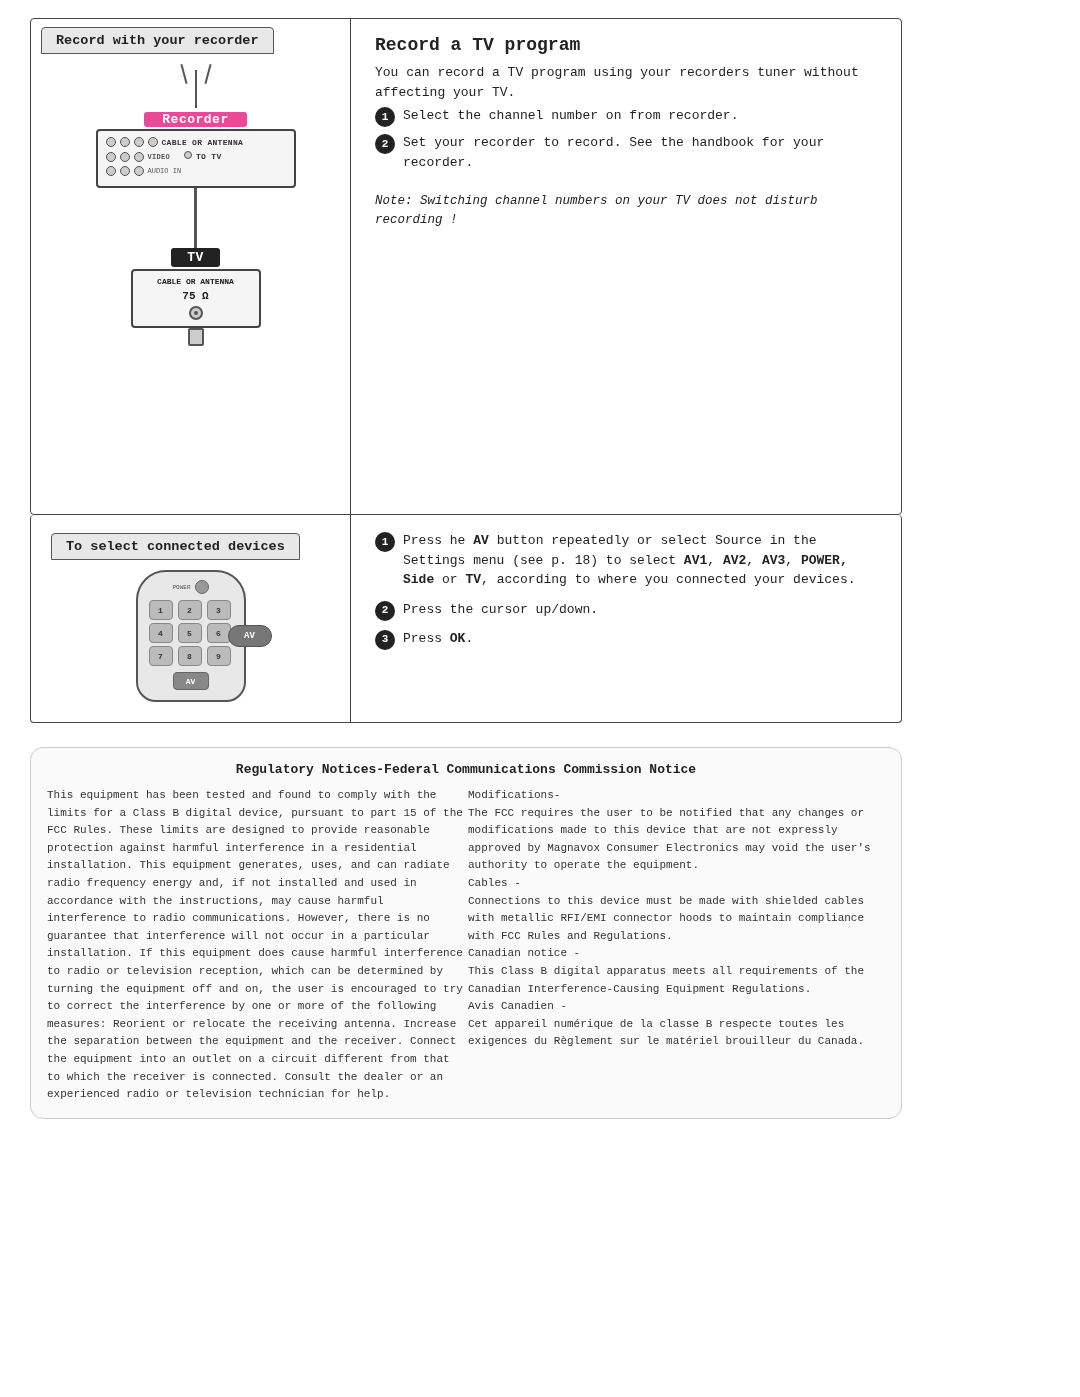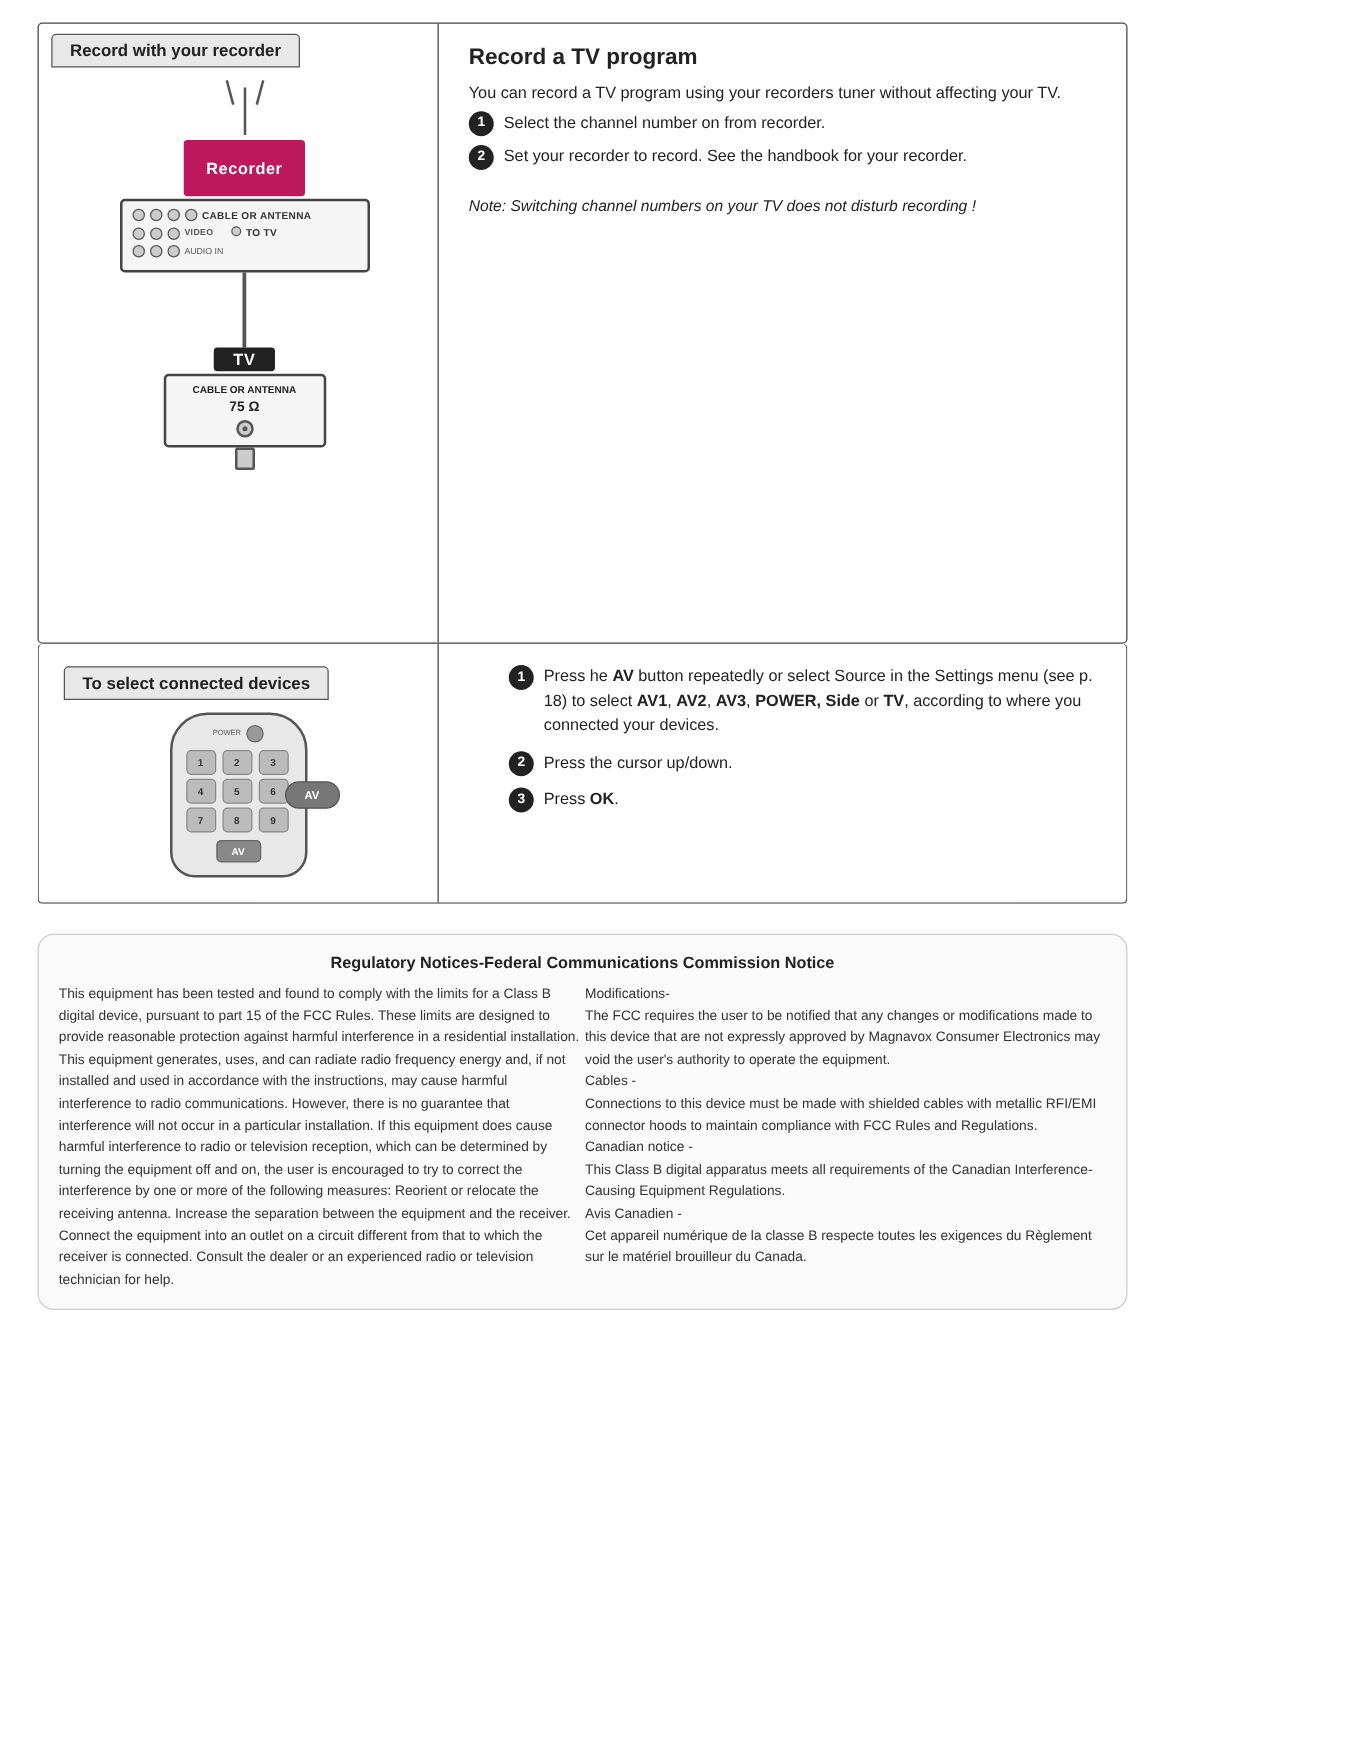--- a/index.html
+++ b/index.html
@@ -9,20 +9,21 @@
       font-size: 13px;
       color: #222;
       width: 1080px;
       min-height: 1397px;
     }
     .page {
       width: 932px;
       min-height: 1397px;
       padding: 18px 30px 18px 30px;
       position: relative;
+      font-family: Liberation Mono, monospace;
     }
 
     
     .top-section {
       display: flex;
       border: 1.5px solid #444;
       border-radius: 4px;
       margin-bottom: 0;
     }
 
@@ -47,25 +48,25 @@
     }
 
     .recorder-diagram {
       padding: 10px 10px 10px 20px;
       display: flex;
       flex-direction: column;
       align-items: center;
       min-height: 460px;
     }
     .recorder-label-badge {
-      background: #be185d;
+      background: #ec4899;
       color: #fff;
       font-weight: bold;
       font-size: 13px;
-      padding: 15px 18px;
+      padding: 0 18px;
       border-radius: 3px;
       margin-bottom: 2px;
       letter-spacing: 0.5px;
     }
     .recorder-box {
       width: 200px;
       border: 2px solid #444;
       border-radius: 4px;
       background: #f5f5f5;
       padding: 6px 8px;
@@ -202,21 +203,20 @@
       line-height: 1.5;
     }
 
     
     .middle-section {
       display: flex;
       border: 1.5px solid #444;
       border-radius: 4px;
       margin-top: 0;
       border-top: none;
-      gap: 32px;
     }
     .middle-left {
       width: 320px;
       min-width: 320px;
       border-right: 1.5px solid #444;
       padding: 10px 10px 10px 10px;
     }
     .middle-right {
       flex: 1;
       padding: 16px 20px 16px 24px;

